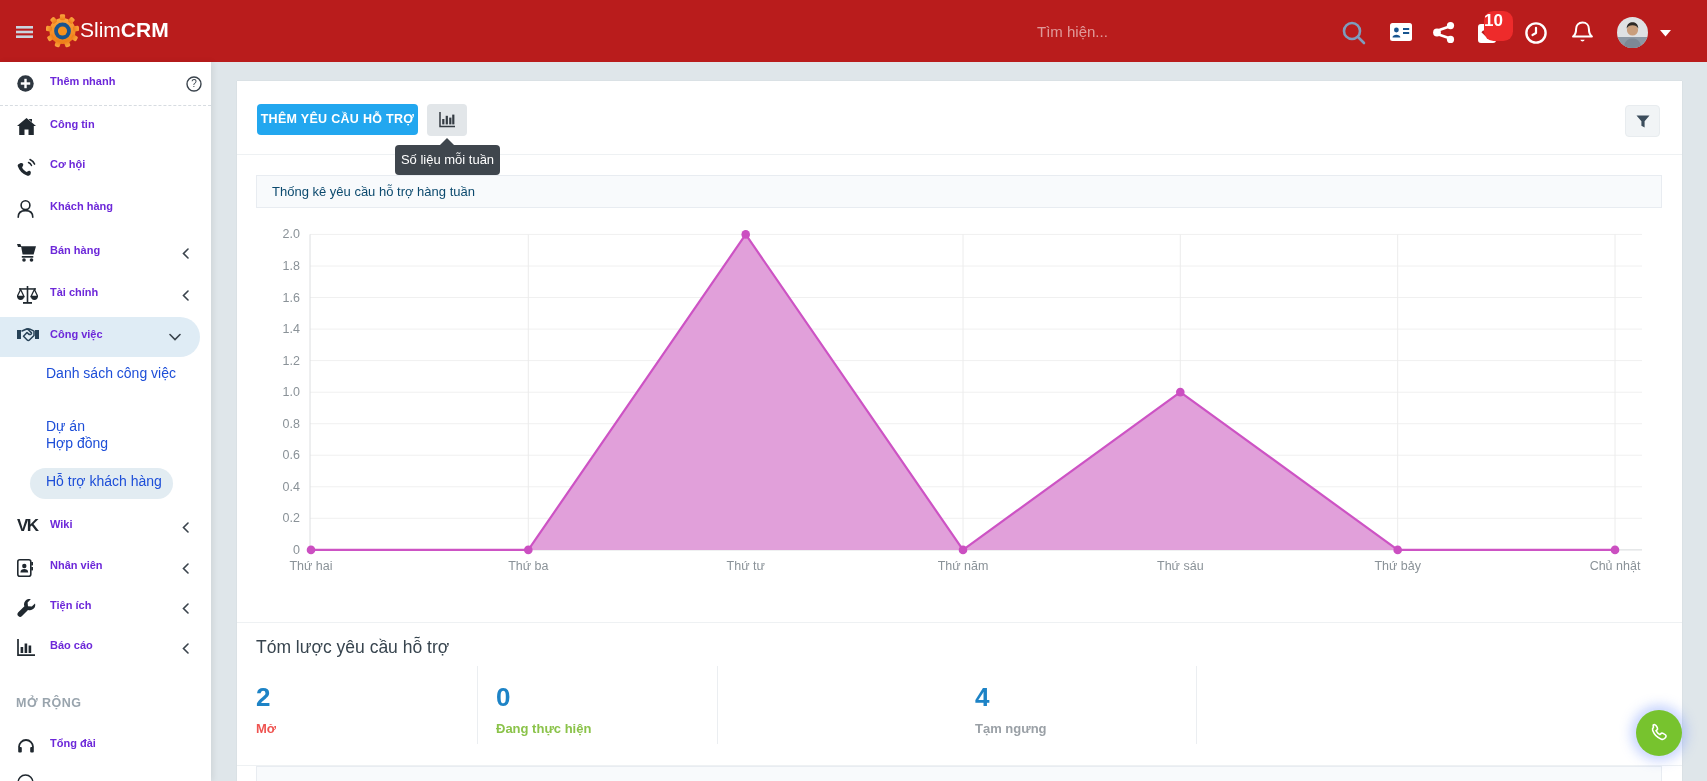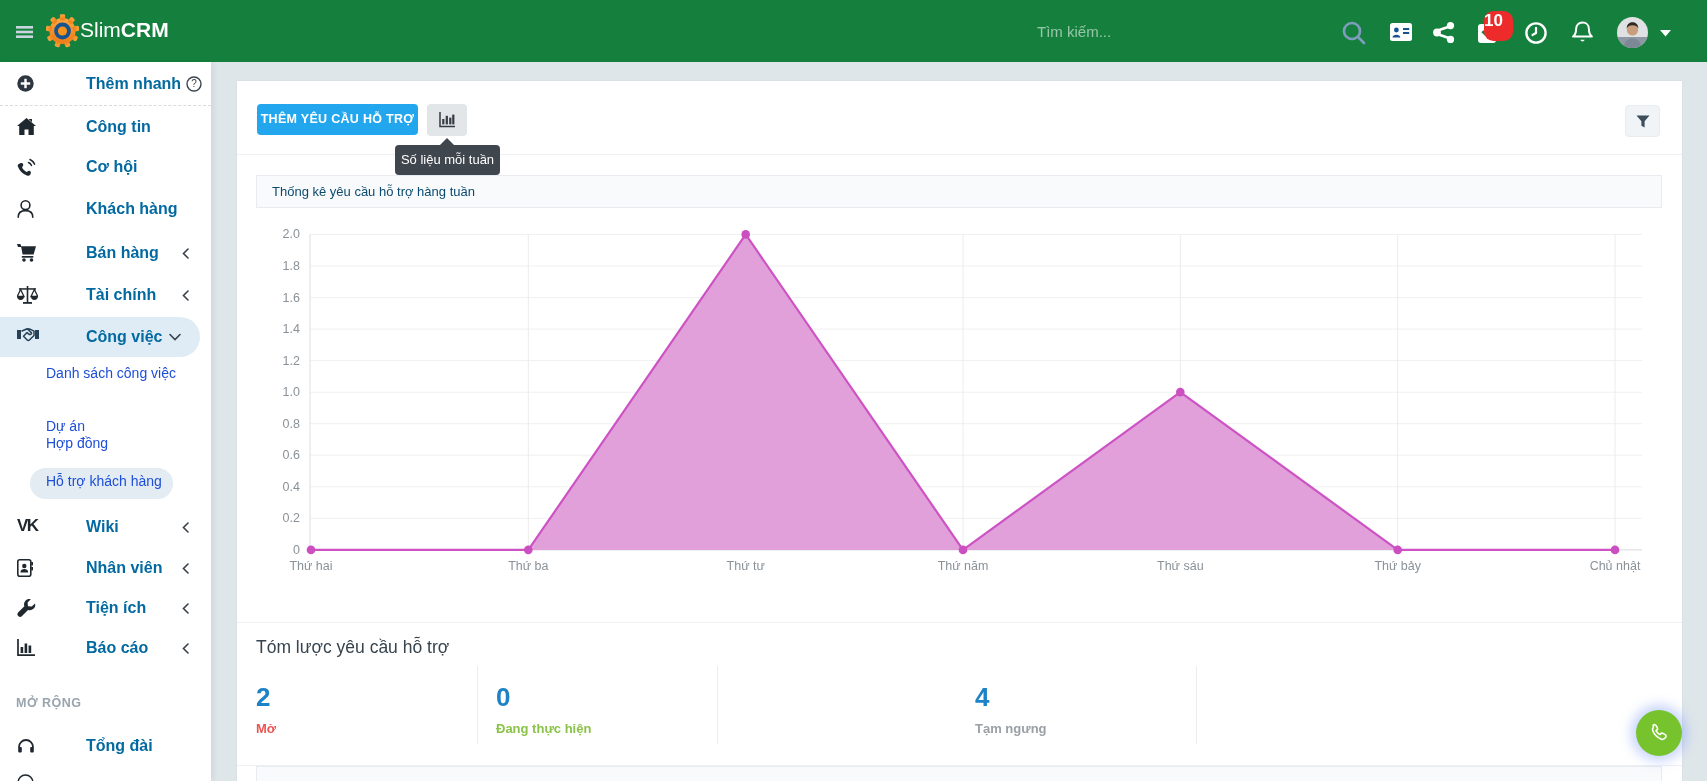--- a/index.html
+++ b/index.html
@@ -1,26 +1,26 @@
 <!DOCTYPE html>
 <html><head>
 <meta charset="utf-8">
 <style>
 * { margin:0; padding:0; box-sizing:border-box; }
 html,body { width:1707px; height:781px; overflow:hidden; font-family:"Liberation Sans", sans-serif; background:#dfe6ea; }
 .abs { position:absolute; }
 
-#topbar { position:absolute; left:0; top:0; width:1707px; height:62px; background:#15803d; }
+#topbar { position:absolute; left:0; top:0; width:1707px; height:62px; background:#b91c1c; }
 
 #sidebar { position:absolute; left:0; top:62px; width:211px; height:719px; background:#fff; box-shadow:2px 0 6px rgba(0,0,0,.08); }
 
 #panel { position:absolute; left:237px; top:81px; width:1445px; height:700px; background:#fff; border-radius:0; box-shadow:0 0 1px rgba(0,0,0,.12); }
 .mi { position:absolute; left:0; width:211px; height:20px; }
 .mic { position:absolute; left:17px; top:1px; }
-.mt { position:absolute; left:50px; top:1px; font-size:16px; font-weight:bold; color:#0369a1;margin-left:36px; }
+.mt { position:absolute; left:50px; top:1px; font-size:11px; font-weight:bold; color:#6d28d9; }
 .chv { position:absolute; left:182px; top:5px; width:8px; height:12px; }
 .smi { position:absolute; left:46px; font-size:14px; color:#1d4ed8; }
 .num { font-size:26px; font-weight:bold; color:#1d83c6; line-height:30px; }
 .stat-lbl { font-size:13px; font-weight:bold; margin-top:9px; }
 </style>
 </head>
 <body>
 <div id="topbar">
 
   <svg class="abs" style="left:16px;top:25px" width="18" height="14" viewBox="0 0 18 14">
@@ -66,21 +66,21 @@
               <rect x="-2.6" y="-16.8" width="5.2" height="6" rx="1.4"></rect>
             </g>
         </g>
       </g>
       <circle r="8.4" fill="#17548f"></circle>
       <circle r="4.6" fill="#f6921e"></circle>
     </g>
   </svg>
   <div class="abs" style="left:80px;top:18px;font-size:21px;color:#fff;font-weight:400;letter-spacing:0">Slim<b>CRM</b></div>
 
-  <div class="abs" style="left:1037px;top:23px;font-size:15px;color:rgba(255,255,255,.55)">Tìm kiếm...</div>
+  <div class="abs" style="left:1037px;top:23px;font-size:15px;color:rgba(255,255,255,.55)">Tìm hiện...</div>
 
   <svg class="abs" style="left:1341px;top:20px" width="26" height="26" viewBox="0 0 26 26">
     <circle cx="11" cy="11" r="8" fill="none" stroke="#7e9cbd" stroke-width="2.6"></circle>
     <line x1="17" y1="17" x2="23" y2="23" stroke="#7e9cbd" stroke-width="2.6" stroke-linecap="round"></line>
   </svg>
   <svg class="abs" style="left:1390px;top:23px" width="22" height="19" viewBox="0 0 22 19">
     <rect x="0" y="0" width="22" height="18" rx="2.5" fill="#fff"></rect>
     <circle cx="6.4" cy="7" r="2.4" fill="#17548f"></circle>
     <path d="M2.5 14.5 C2.5 10.8 10.3 10.8 10.3 14.5 Z" fill="#17548f"></path>
     <rect x="13" y="5" width="6.2" height="2" fill="#17548f"></rect>

